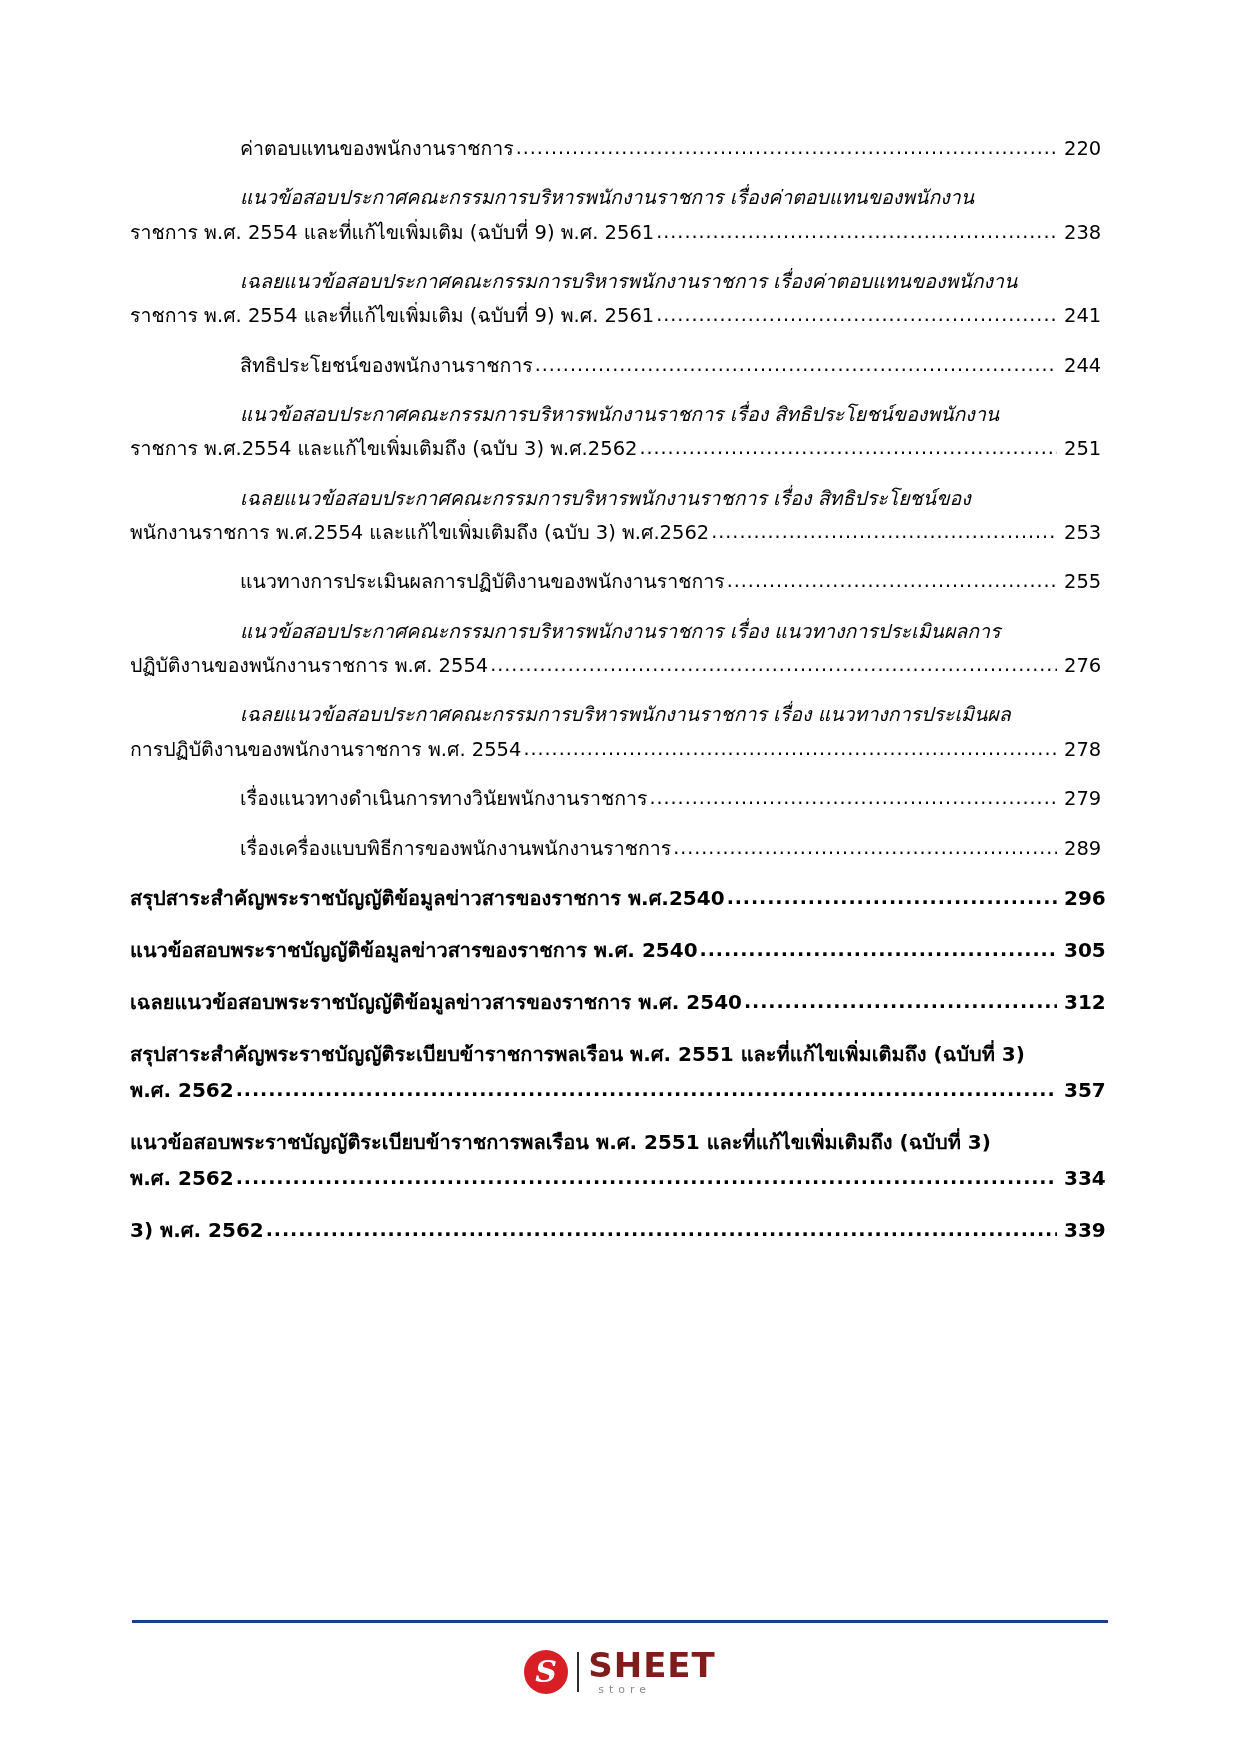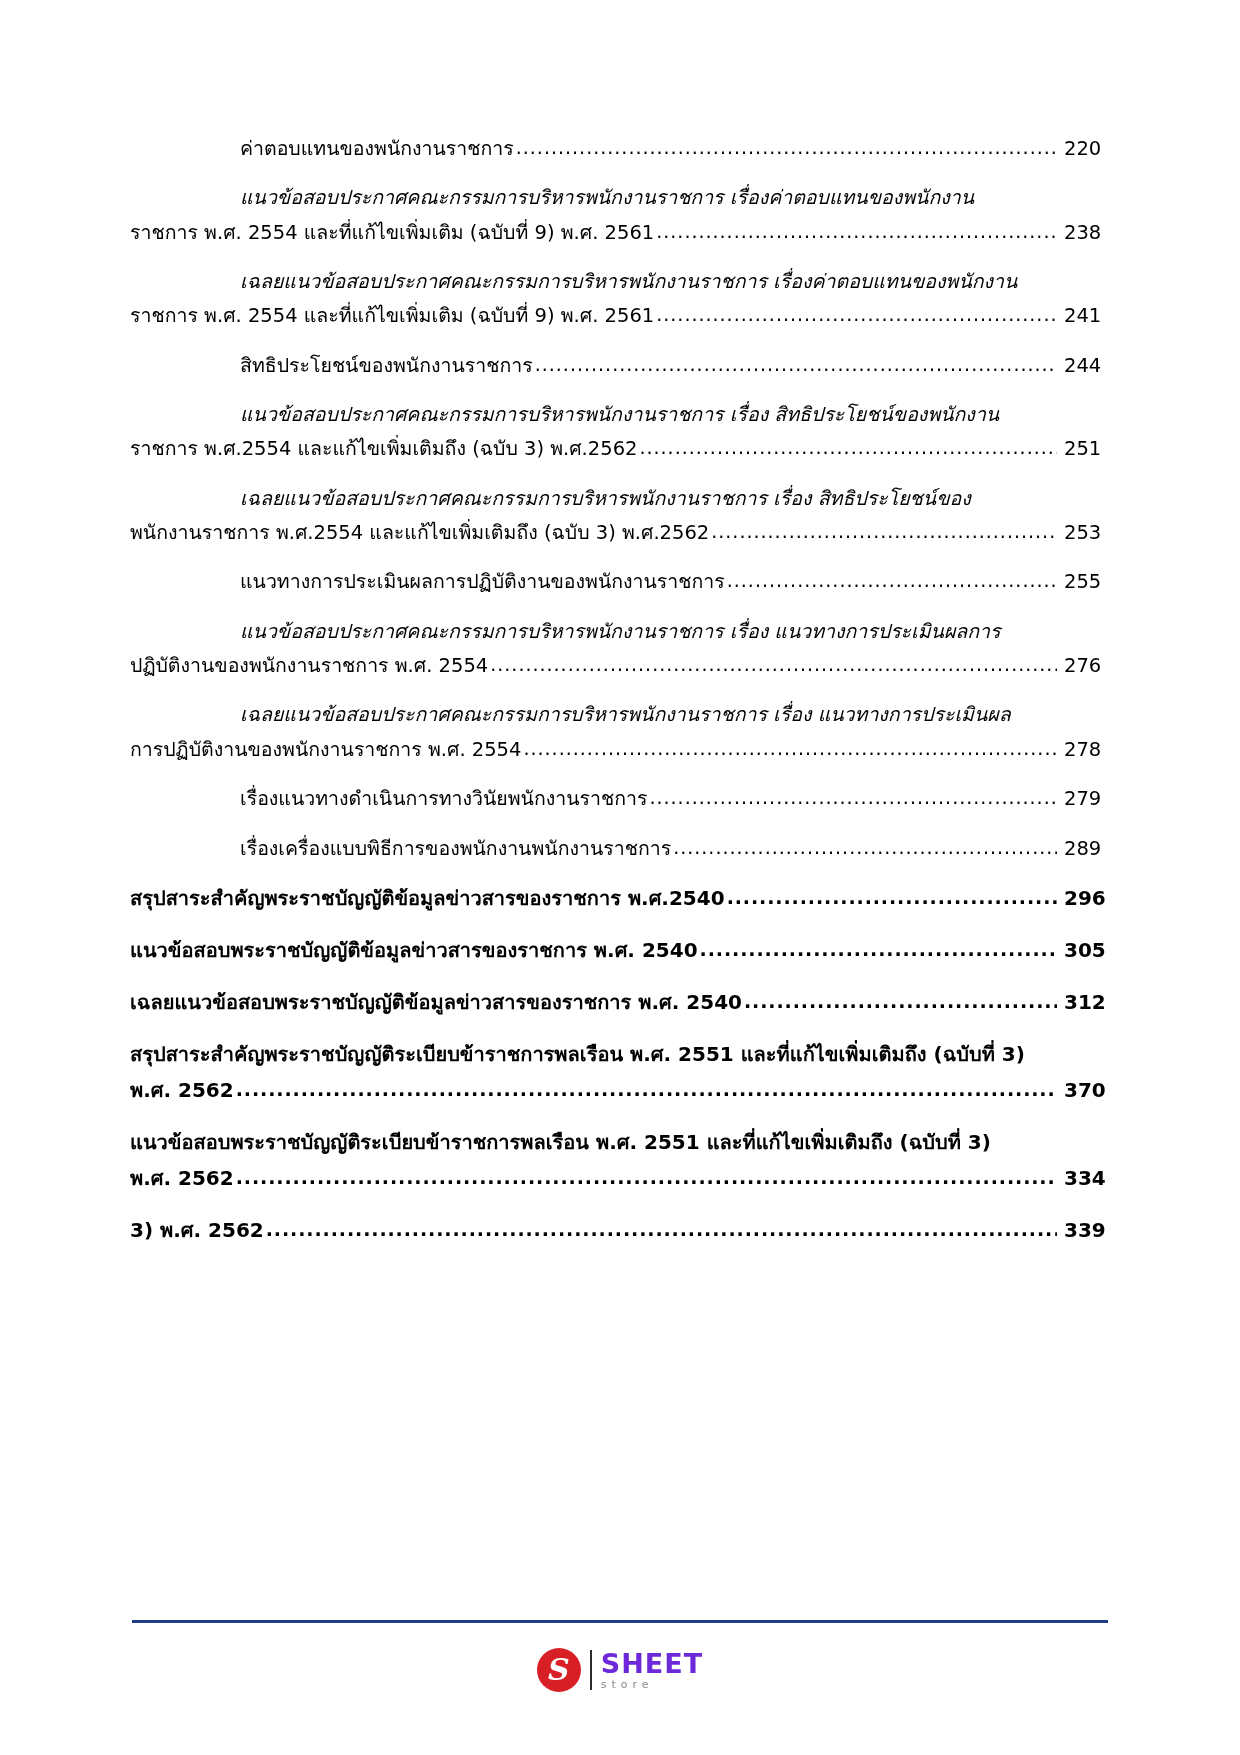--- a/index.html
+++ b/index.html
@@ -144,32 +144,32 @@
     width: 2px;
     height: 40px;
     background: #2b2b2b;
   }
   .logo-text {
     display: flex;
     flex-direction: column;
     line-height: 1;
   }
   .logo-word {
-    font-size: 27px;
+    font-size: 34px;
     font-weight: 700;
     letter-spacing: 1px;
-    color: #6d28d9;
+    color: #7f1d1d;
     font-family: "DejaVu Sans", "Liberation Sans", sans-serif;
   }
   .logo-sub {
     font-size: 11px;
     letter-spacing: 5px;
     color: #8a8a8a;
     margin-top: 2px;
-    margin-left: 0;
+    margin-left: 10px;
   }
 </style>
 </head>
 <body>
 
 <div class="page">
 
   <div class="toc">
       <div class="entry sub">
         <div class="entry-line first">
@@ -287,21 +287,21 @@
           <span class="pageno">312</span>
         </div>
       </div>
       <div class="entry main wrapped">
         <div class="entry-line first nolead">
           <span class="txt indent">สรุปสาระสำคัญพระราชบัญญัติระเบียบข้าราชการพลเรือน พ.ศ. 2551 และที่แก้ไขเพิ่มเติมถึง (ฉบับที่ 3)</span>
         </div>
         <div class="entry-line">
           <span class="txt cont">พ.ศ. 2562</span>
           <span class="leader">................................................................................................................................................................................................................................................................................................................................................................................................................</span>
-          <span class="pageno">370</span>
+          <span class="pageno">357</span>
         </div>
       </div>
       <div class="entry main wrapped">
         <div class="entry-line first nolead">
           <span class="txt indent">แนวข้อสอบพระราชบัญญัติระเบียบข้าราชการพลเรือน พ.ศ. 2551 และที่แก้ไขเพิ่มเติมถึง (ฉบับที่ 3)</span>
         </div>
         <div class="entry-line">
           <span class="txt cont">พ.ศ. 2562</span>
           <span class="leader">................................................................................................................................................................................................................................................................................................................................................................................................................</span>
           <span class="pageno">334</span>

